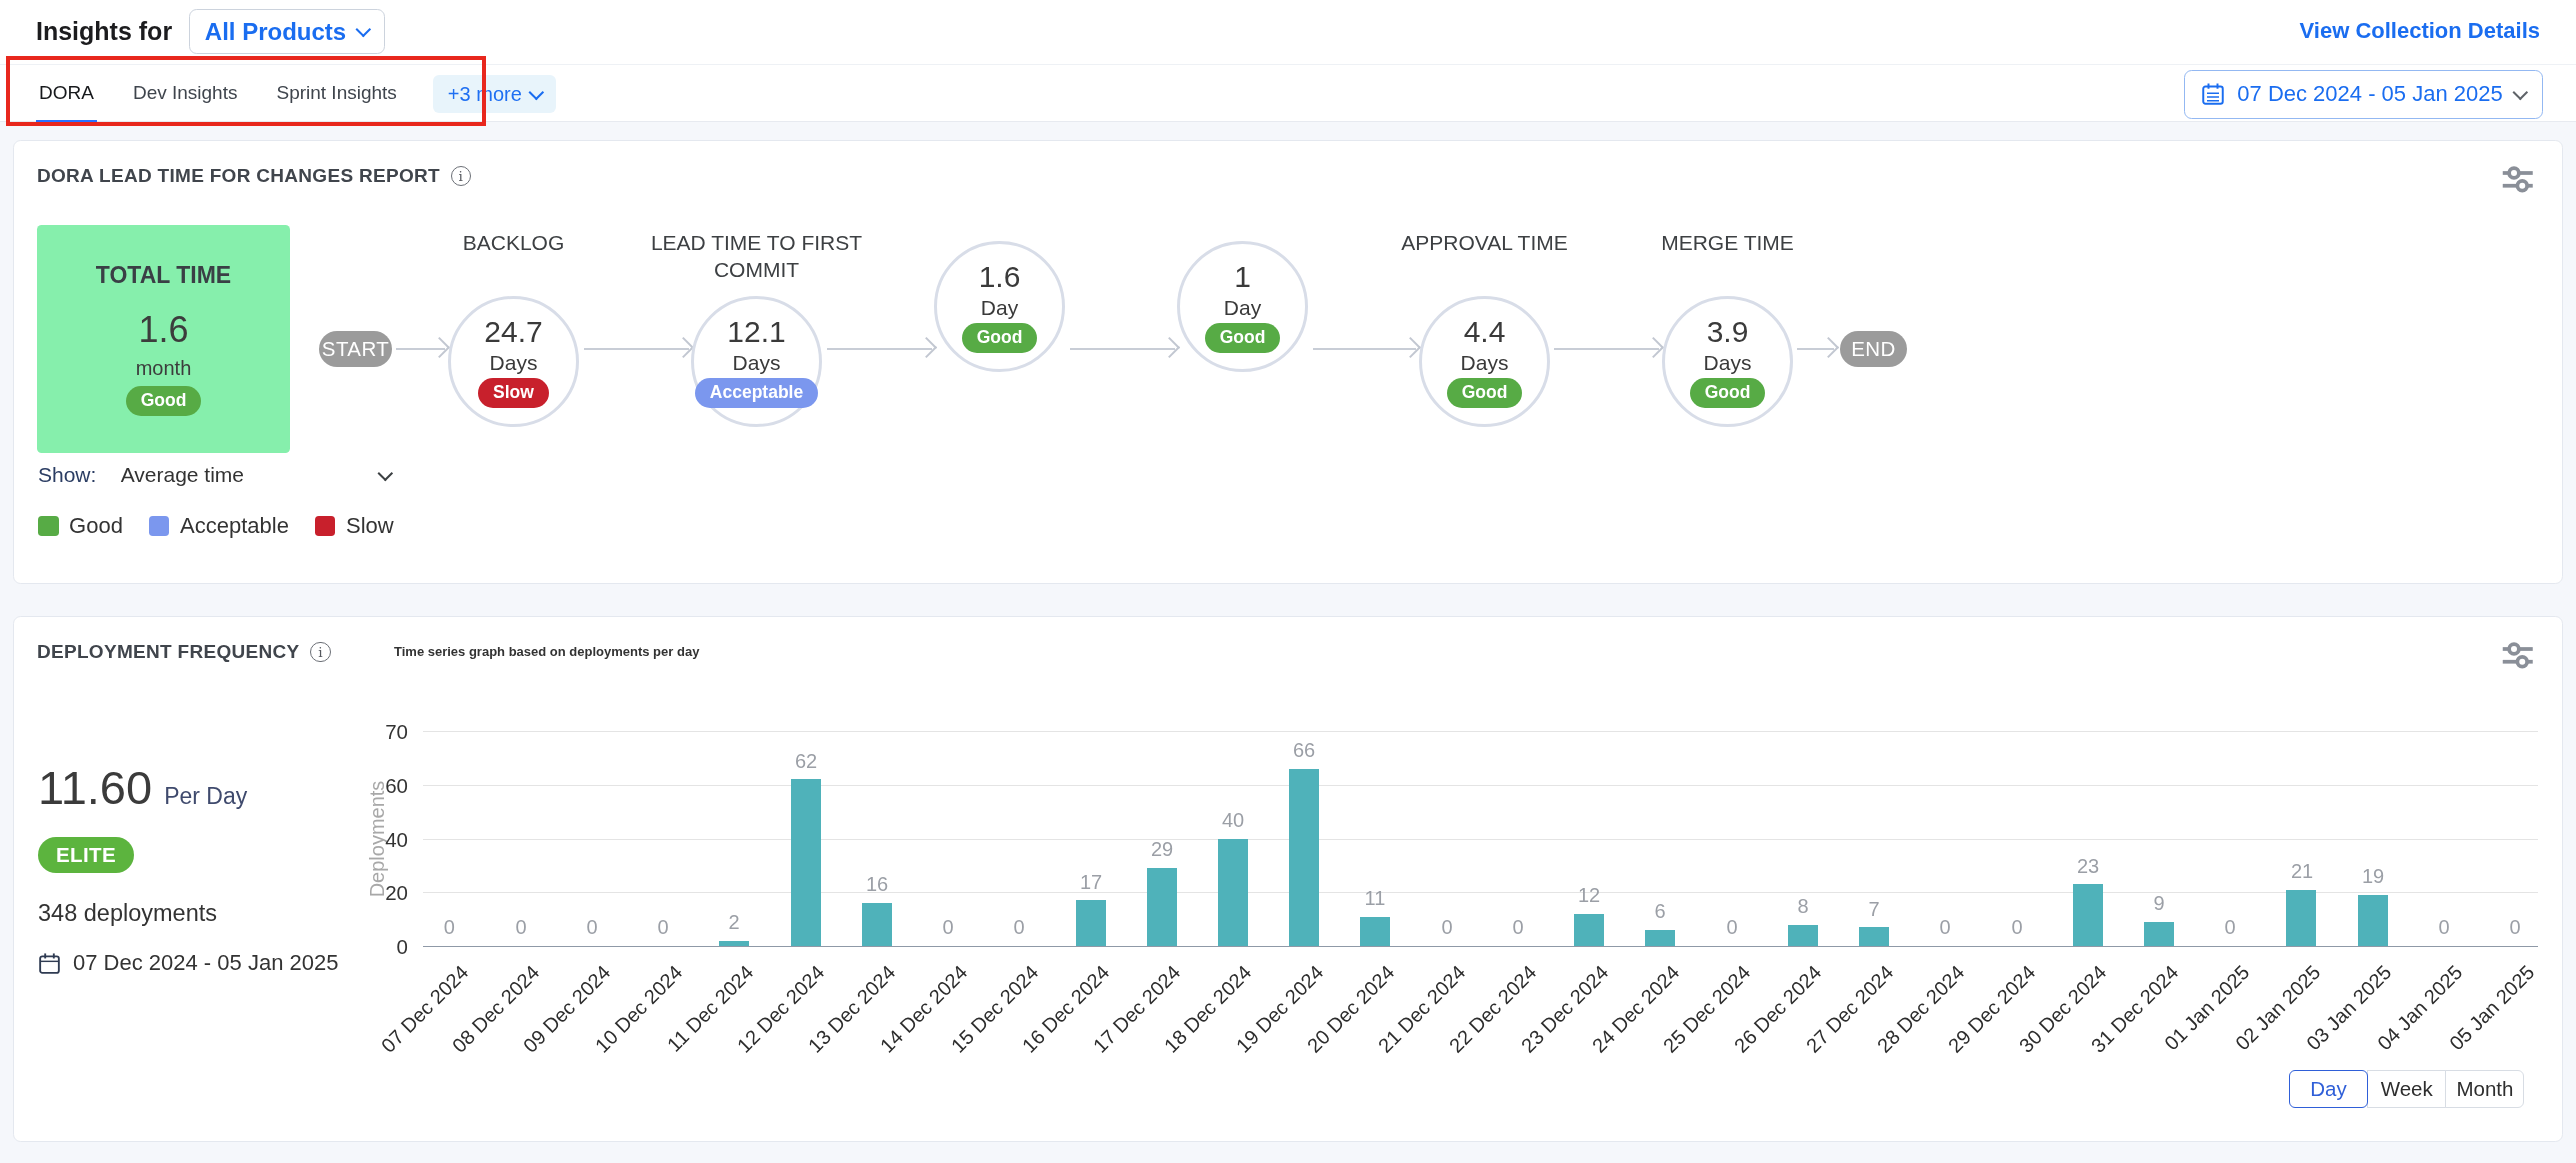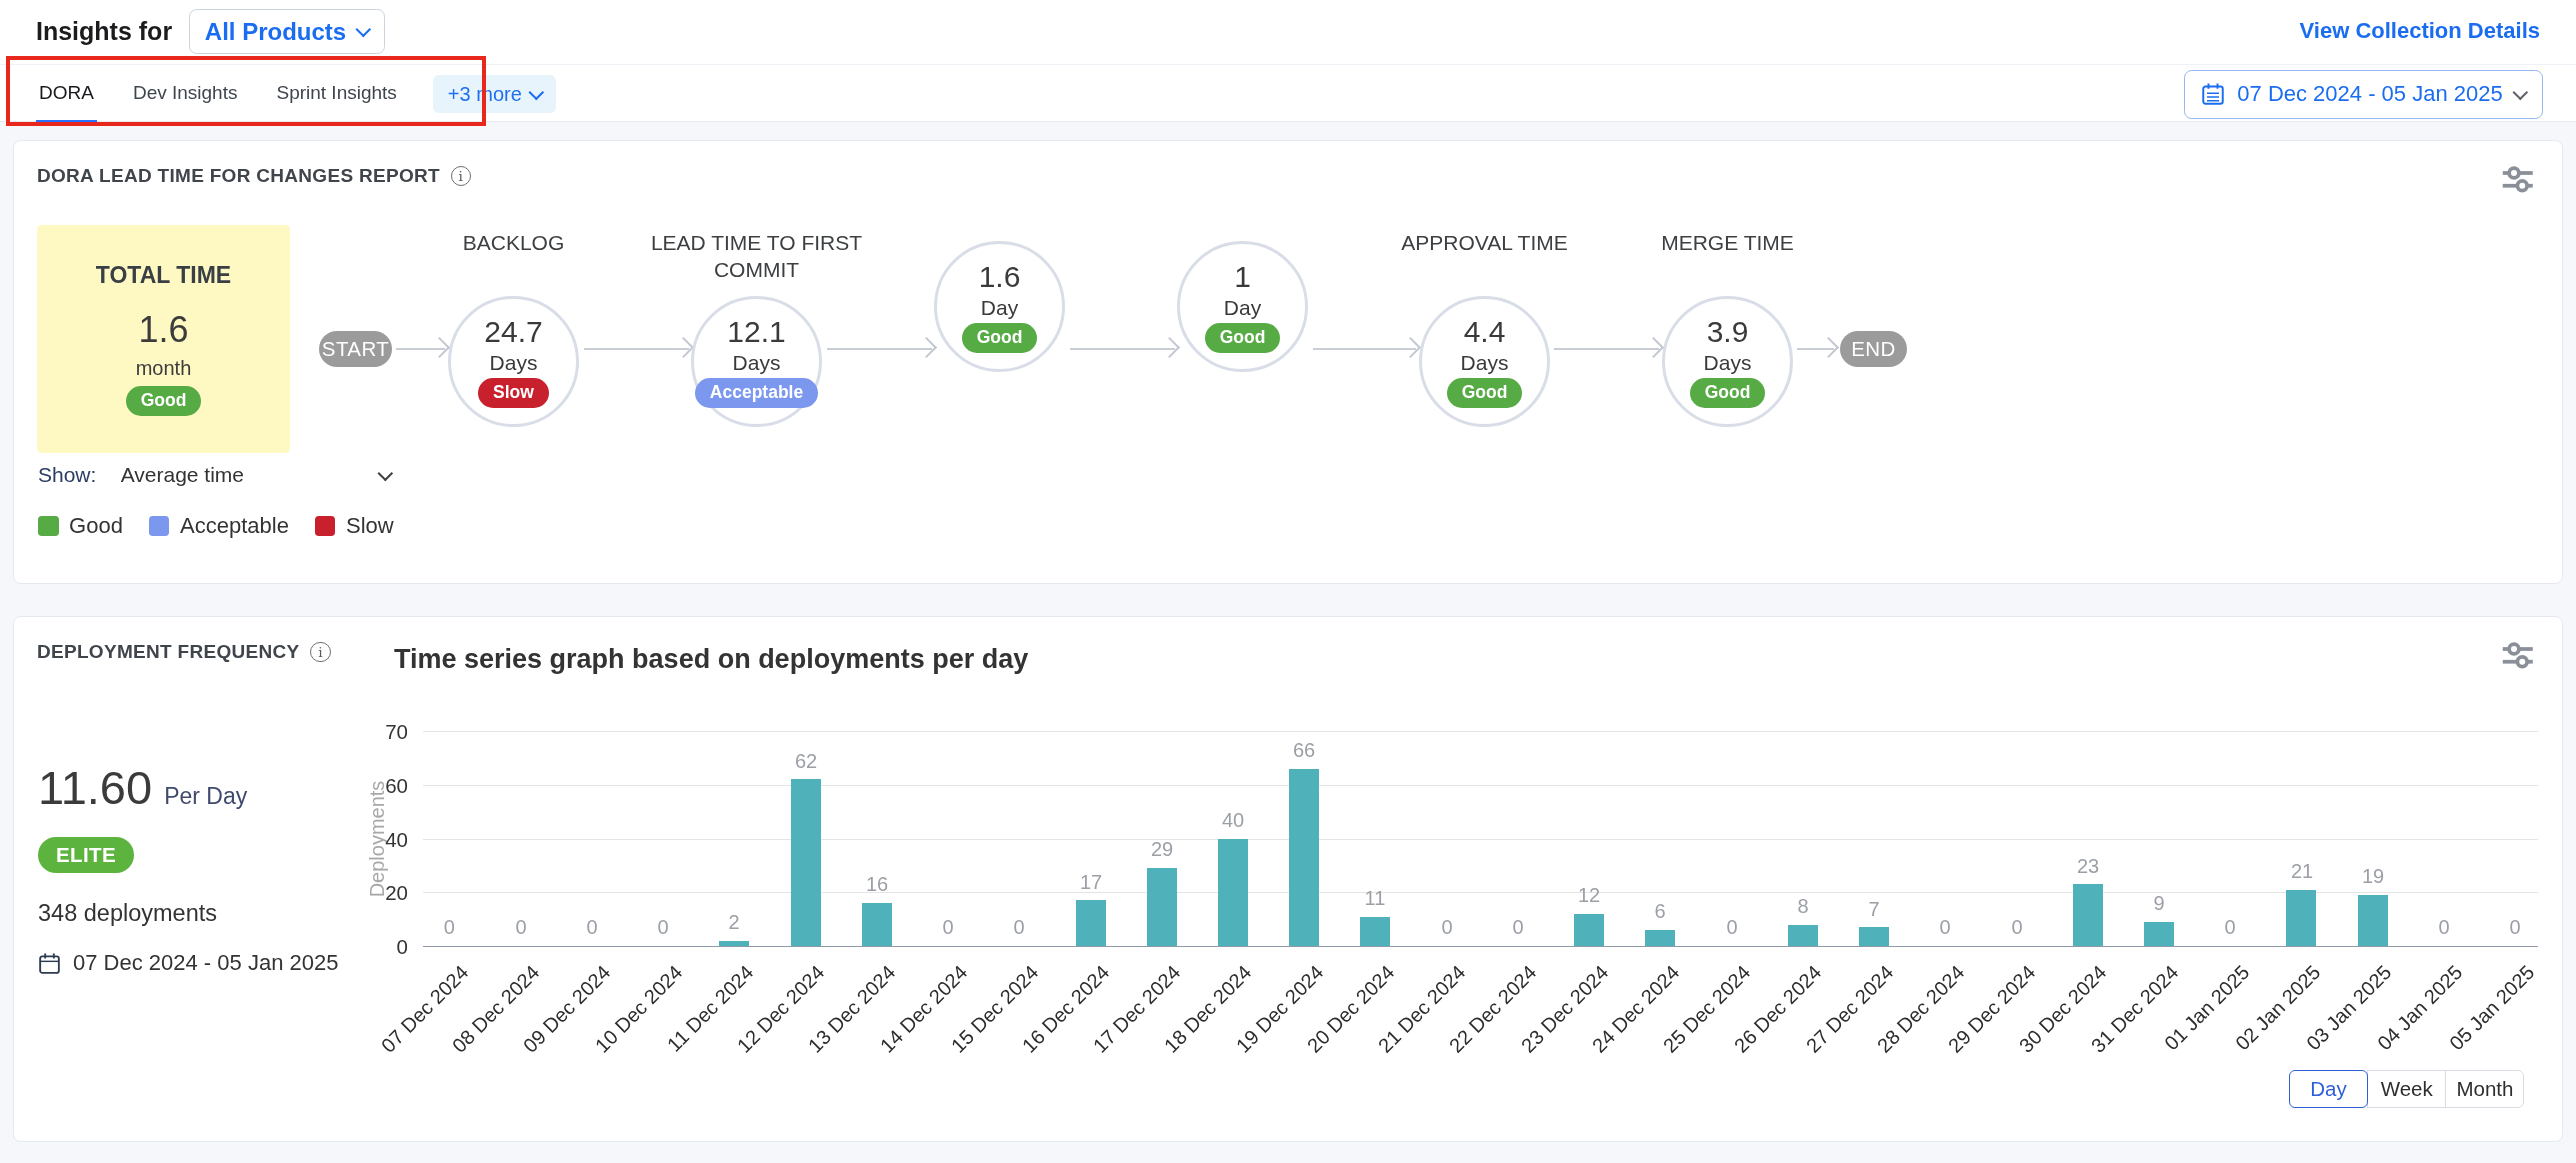--- a/index.html
+++ b/index.html
@@ -30,21 +30,21 @@
   .card { position:absolute; background:#fff; border:0.8px solid #e4e8ef; border-radius:7.6px; }
   #card-leadtime { left:13px; top:140px; width:2550px; height:444px; }
   #card-deploy   { left:13px; top:616px; width:2550px; height:526px; }
   .card-title-row { position:absolute; left:23px; top:24px; display:flex; align-items:center; gap:10.6px; }
   .card-title { font-size:19px; font-weight:600; color:#40454c; letter-spacing:0.3px; }
   .info-icon { width:20.5px; height:20.5px; border:1.5px solid #6b6f76; border-radius:50%; display:inline-flex; align-items:center; justify-content:center; font-size:13.7px; color:#55585e; font-family:"DejaVu Serif",serif; cursor:pointer; }
   .info-icon::after { content:"i"; }
   .sliders-icon { position:absolute; right:26px; top:23px; cursor:pointer; }
 
   
-  .total-box { position:absolute; left:23px; top:84px; width:253px; height:228px; background:#fef9c3; border-radius:4.6px; display:flex; flex-direction:column; align-items:center; justify-content:center; gap:6px; }
+  .total-box { position:absolute; left:23px; top:84px; width:253px; height:228px; background:#86efac; border-radius:4.6px; display:flex; flex-direction:column; align-items:center; justify-content:center; gap:6px; }
   .total-label { font-size:23px; font-weight:700; color:#3a3f45; margin-bottom:13.7px; }
   .total-value { font-size:36px; color:#3c3c3c; }
   .total-unit { font-size:20px; color:#3c3c3c; }
   .badge { display:inline-flex; align-items:center; justify-content:center; color:#fff; font-size:17.5px; font-weight:700; border-radius:759px; padding:4.6px 15px; }
   .badge.good { background:#57ab45; }
   .badge.slow { background:#c8202c; }
   .badge.acceptable { background:#7b97ee; }
   .badge.elite { background:#5cb43e; font-size:20.5px; padding:6px 18px; letter-spacing:0.4px; }
 
   .flow { position:absolute; left:0; top:0; width:100%; height:100%; }
@@ -59,21 +59,21 @@
 
   .show-row { position:absolute; left:24px; top:322px; display:flex; align-items:center; gap:13.7px; cursor:pointer; }
   .show-label { font-size:21px; color:#2b3d63; }
   .show-value { font-size:21px; color:#333; margin-left:10.6px; }
   .show-row .chev-dark { margin-left:122px; }
   .legend-row { position:absolute; left:24px; top:372px; display:flex; align-items:center; gap:26px; }
   .legend-item { display:flex; align-items:center; gap:10.6px; font-size:22px; color:#333; }
   .legend-swatch { width:20.5px; height:20.5px; border-radius:3.8px; }
 
   
-  .deploy-subtitle { position:absolute; left:380px; top:27px; font-size:27px; font-weight:700; color:#333; }
+  .deploy-subtitle { position:absolute; left:380px; top:27px; font-size:13px; font-weight:700; color:#333; }
   .rate-row { position:absolute; left:24px; top:143px; display:flex; align-items:baseline; gap:12px; }
   .rate-value { font-size:47px; color:#3b3b3b; }
   .rate-unit { font-size:23px; color:#3f4a6d; }
   .elite-wrap { position:absolute; left:24px; top:220px; }
   .deploy-total { position:absolute; left:24px; top:283px; font-size:23.5px; color:#333; }
   .deploy-daterow { position:absolute; left:24px; top:333px; display:flex; align-items:center; gap:12px; font-size:22px; color:#333; }
 
   .plot { position:absolute; left:409px; top:115px; width:2115px; height:215px; }
   .gridline { position:absolute; left:0; width:100%; height:0.8px; background:#e4e4e4; }
   .gridline.zero { height:1.5px; background:#8f99a7; z-index:2; }

